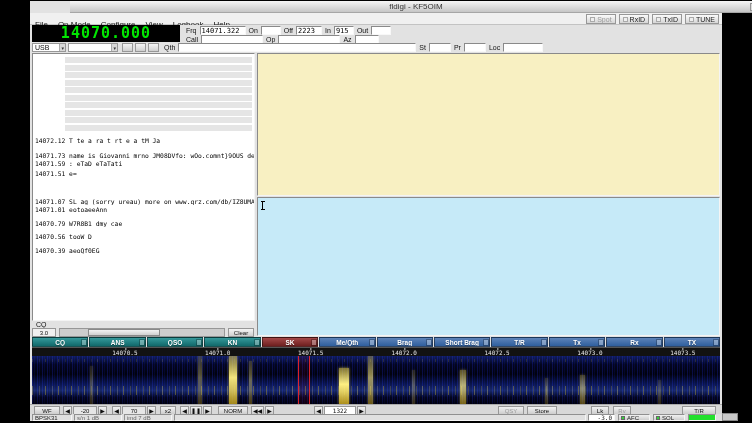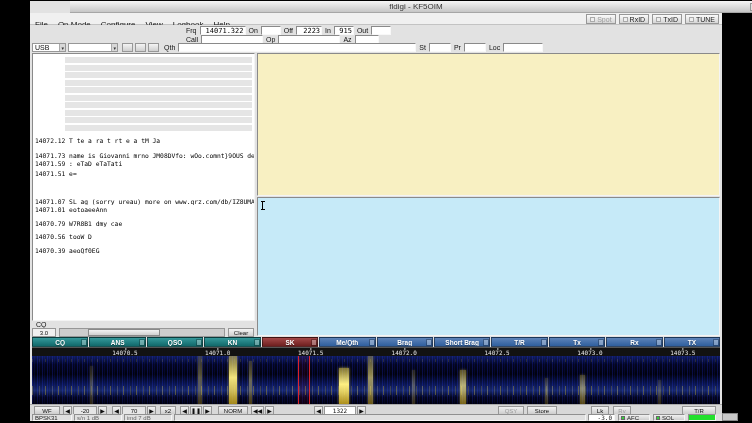--- a/index.html
+++ b/index.html
@@ -24,21 +24,21 @@
   .mbtn .led{width:5px;height:5px;background:#eee;border:1px solid #aaa;display:inline-block;}
 
   
   .freqpanel{position:absolute;left:0;top:24px;width:100%;height:28px;background:#e2e2e2;}
   .lcd{position:absolute;left:2px;top:0;width:148px;height:17px;background:#000;
     color:#00e600;font-family:"DejaVu Sans Mono",monospace;font-size:15px;font-weight:bold;
     line-height:17px;text-align:center;letter-spacing:1px;}
   .frow{position:absolute;display:flex;align-items:center;gap:3px;height:9px;}
   .flabel{font-size:7px;color:#111;white-space:nowrap;}
   .finput{height:9px;border:1px solid;border-color:#8a8a8a #f8f8f8 #f8f8f8 #8a8a8a;background:#fff;
-    font-size:7px;line-height:8px;font-family:"DejaVu Sans Mono",monospace;padding:0 1px;color:#000;overflow:hidden;text-align:right;}
+    font-size:7px;line-height:8px;font-family:"DejaVu Sans Mono",monospace;padding:0 1px;color:#000;overflow:hidden;}
   .combo{position:absolute;height:9px;border:1px solid #979797;background:#fff;font-size:7px;line-height:8px;
     padding-left:2px;display:flex;justify-content:space-between;align-items:stretch;}
   .combo .arr{font-size:5px;color:#333;background:#d8d8d8;border-left:1px solid #aaa;padding:0 1px;display:flex;align-items:center;}
   .tbtn{position:absolute;top:18px;width:11px;height:9px;border:1px solid #979797;
     background:linear-gradient(#f4f4f4,#cfcfcf);text-align:center;}
   .ticon{display:inline-block;width:5px;height:5px;margin-top:1.5px;}
   .ticon.blue{background:#2f6fd0;}.ticon.green{background:#2fa03a;}.ticon.gray{background:#999;}
 
   
   .browser{position:absolute;left:2px;top:52px;width:223px;height:268px;background:#fff;
@@ -139,20 +139,21 @@
             <span>TxID</span>
           </div>
           <div class="mbtn">
             <span class="led"></span>
             <span>TUNE</span>
           </div>
         </div>
     </div>
 
     <div class="freqpanel">
+      <div class="lcd">14070.000</div>
       <div id="fields-r1" class="frow" style="left:156px;top:1px">
           <span class="flabel">Frq</span>
           <span class="finput" style="width: 46px; display: inline-block;">14071.322</span>
           <span class="flabel">On</span>
           <span class="finput" style="width: 20px; display: inline-block;"></span>
           <span class="flabel">Off</span>
           <span class="finput" style="width: 26px; display: inline-block;">2223</span>
           <span class="flabel">In</span>
           <span class="finput" style="width: 20px; display: inline-block;">915</span>
           <span class="flabel">Out</span>

